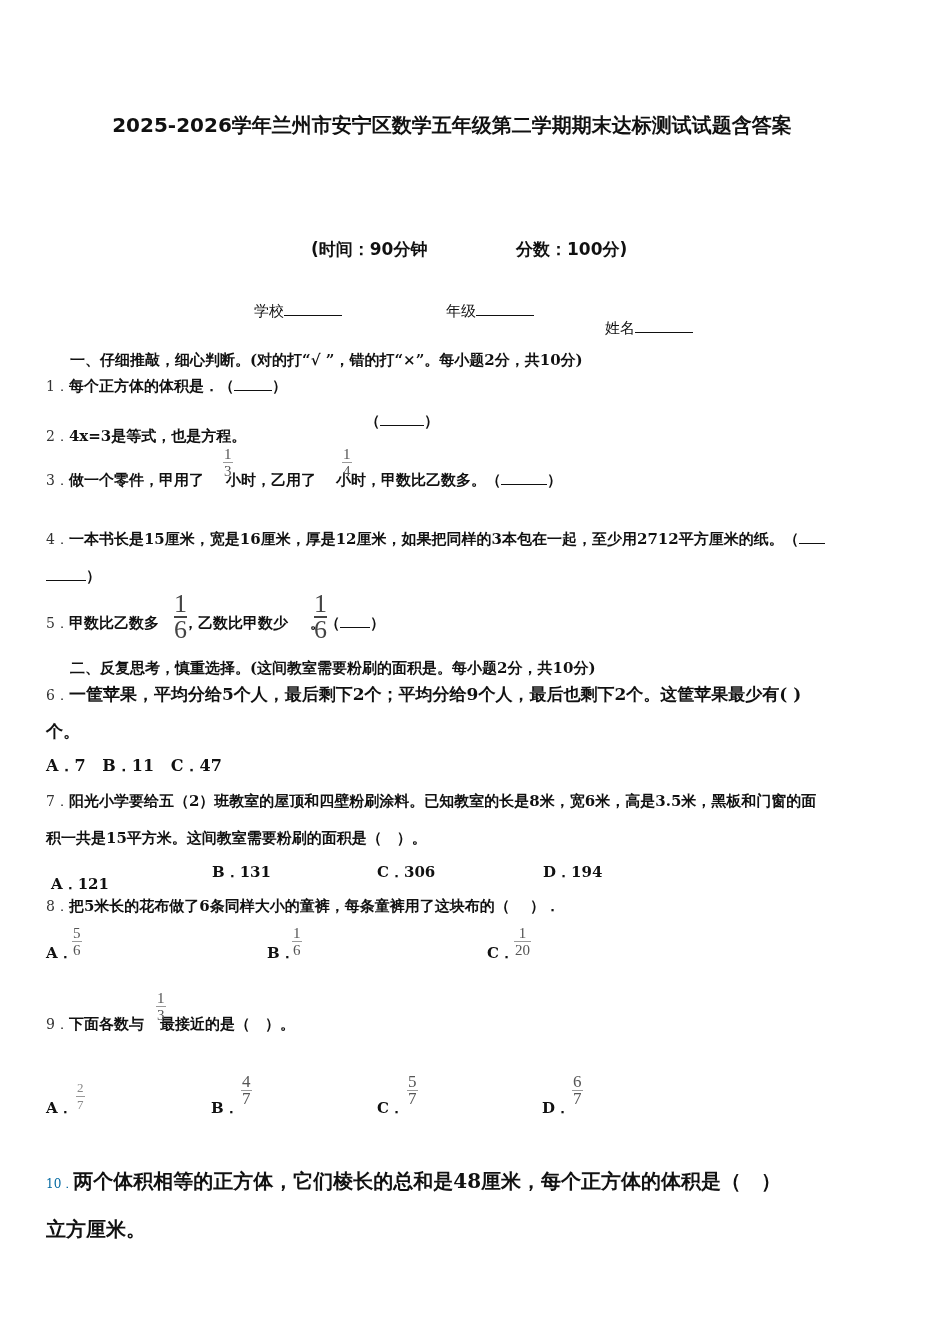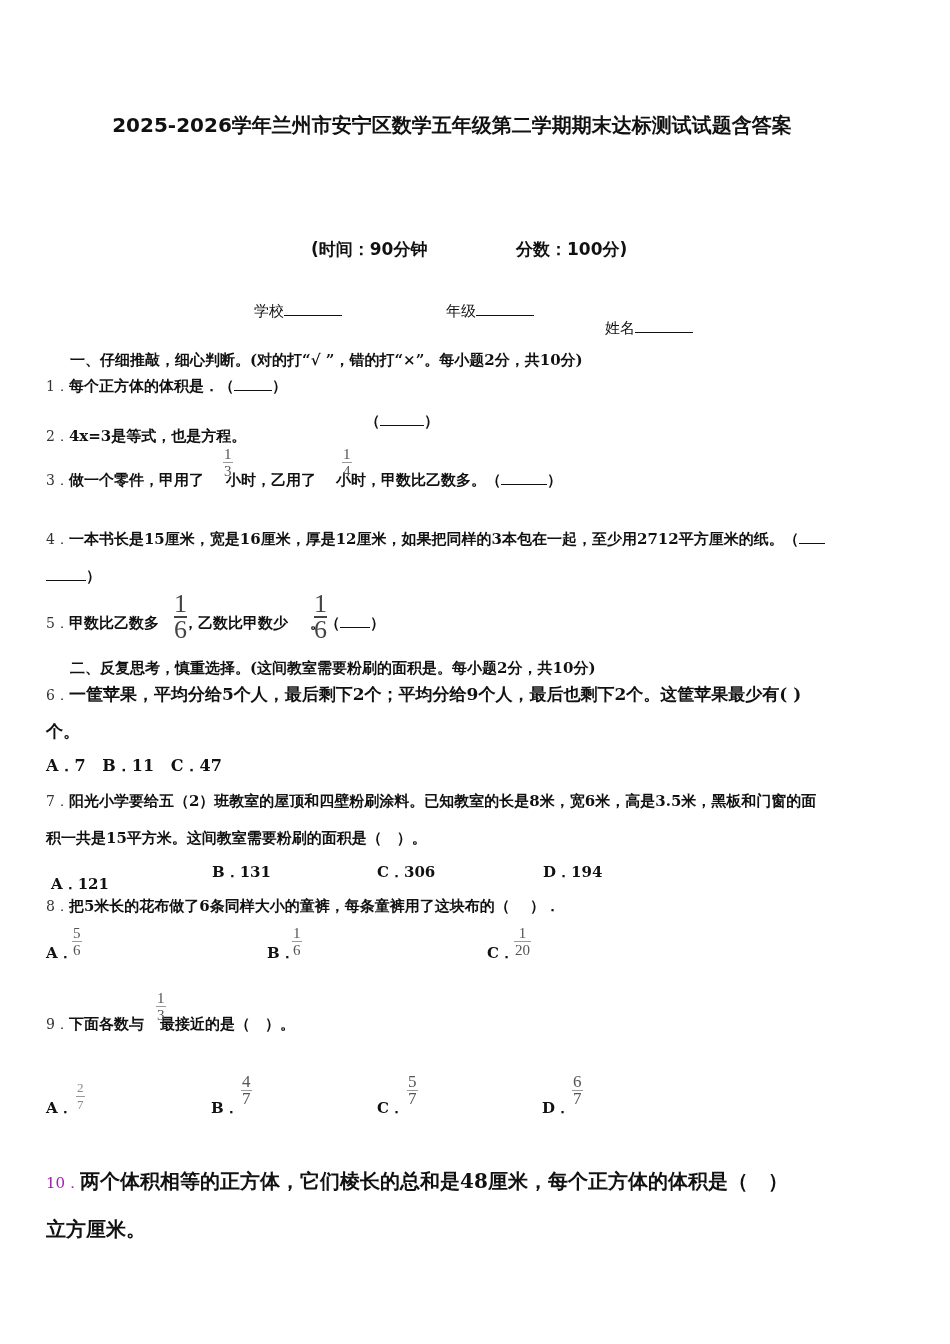--- a/index.html
+++ b/index.html
@@ -178,15 +178,15 @@
     <span class="d">7</span>
   </div>
 <div class="abs opt" style="left:542px; top:1099px;"><span>D．</span></div>
 <div class="frac small" style="left:572px; top:1074px; font-size:17px;">
     <span class="n">6</span>
     <span class="bar"></span>
     <span class="d">7</span>
   </div>
 
 <div class="abs q-xl" style="left:46px; top:1168px;">
-  <span class="num" style="font-size:15px;font-weight:normal;color:#a21caf;">10．</span><span>两个体积相等的正方体，它们棱长的总和是48厘米，每个正方体的体积是（　）</span>
+  <span class="num" style="font-size:12px;font-weight:normal;color:#0369a1;">10．</span><span>两个体积相等的正方体，它们棱长的总和是48厘米，每个正方体的体积是（　）</span>
 </div>
 <div class="abs q-xl" style="left:46px; top:1216px;">立方厘米。</div>
 
 </body></html>

